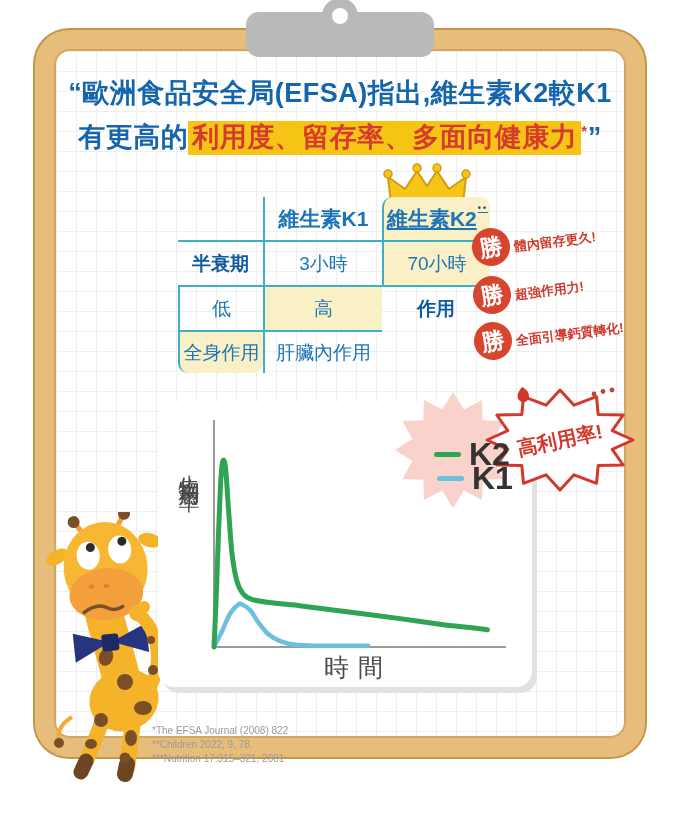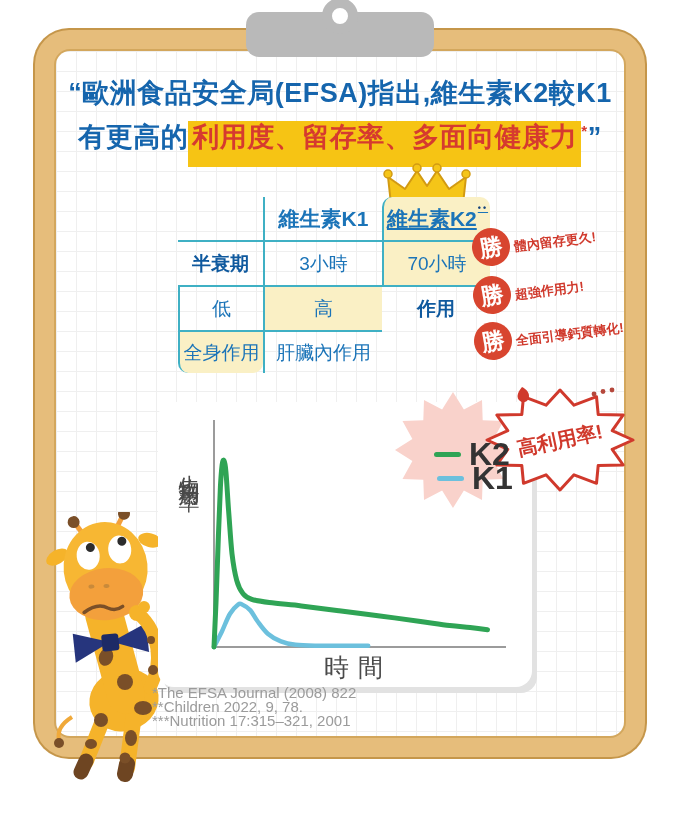--- a/index.html
+++ b/index.html
@@ -18,21 +18,21 @@
 
   
   .clip { position:absolute; left:246px; top:12px; width:188px; height:45px;
           background:#b9b9b9; border-radius:13px; z-index:6; }
   .clip-ring { position:absolute; left:322px; top:-2px; width:36px; height:36px;
                border:10px solid #b9b9b9; border-radius:50%; background:#ffffff; z-index:7; }
 
   
   .title { position:absolute; left:48px; top:74px; width:584px; text-align:center;
            font-size:27px; line-height:38px; font-weight:700; color:#1565ad; z-index:2; letter-spacing:0.5px;}
-  .title .hl { color:#d63a2f; background:#f6c414; padding:1px 4px 15px 4px; }
+  .title .hl { color:#d63a2f; background:#f6c414; padding:1px 4px 3px 4px; }
   .title .ast { color:#d63a2f; font-size:15px; vertical-align:super; font-weight:700; }
   .title .cq { color:#1565ad; }
 
   
   .crown { position:absolute; left:382px; top:162px; z-index:2; }
 
   
   .cmp-table { position:absolute; left:178px; top:197px; display:grid;
                grid-template-columns:85px 119px 108px; grid-template-rows:43px 45px 45px 43px; z-index:2; }
   .cell { display:flex; align-items:center; justify-content:center; }
@@ -69,22 +69,22 @@
   .legend-item { position:absolute; display:flex; align-items:center; gap:8px; z-index:5; }
   .legend-item .dash { width:27px; height:5px; border-radius:3px; }
   .legend-item .lbl { font-size:32px; font-weight:700; color:#333333; }
   .legend-k2 { left:434px; top:436px; }
   .legend-k1 { left:437px; top:460px;text-align:right; }
 
   
   .giraffe { position:absolute; left:46px; top:512px; z-index:2; }
 
   
-  .footnotes { position:absolute; left:152px; top:686px; z-index:4; color:#9b9b9b;
-               font-size:15px; line-height:14px; }
+  .footnotes { position:absolute; left:152px; top:724px; z-index:4; color:#9b9b9b;
+               font-size:10px; line-height:14px; }
 </style>
 </head>
 <body>
 
 <div class="page">
 
   <div class="frame">
     <div class="paper"></div>
   </div>
   <div class="clip"></div>

